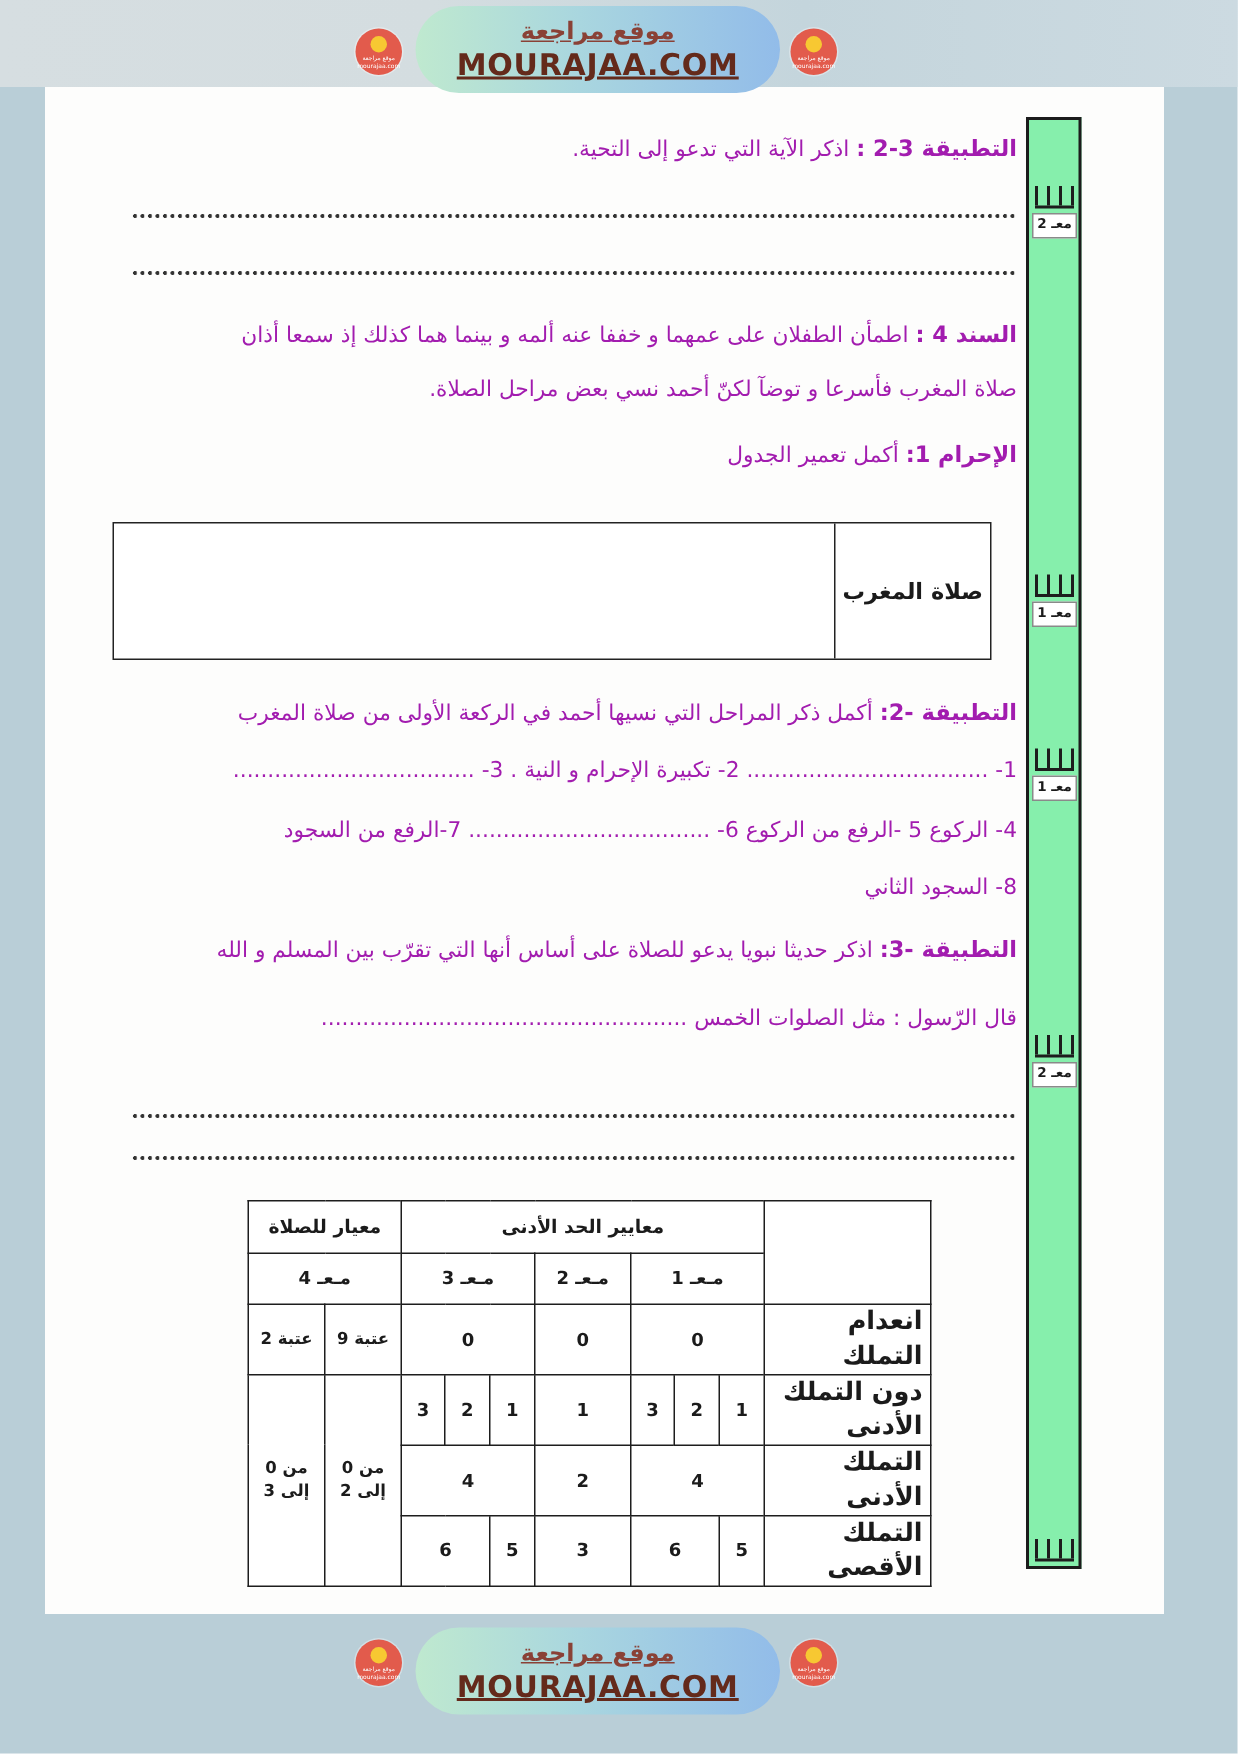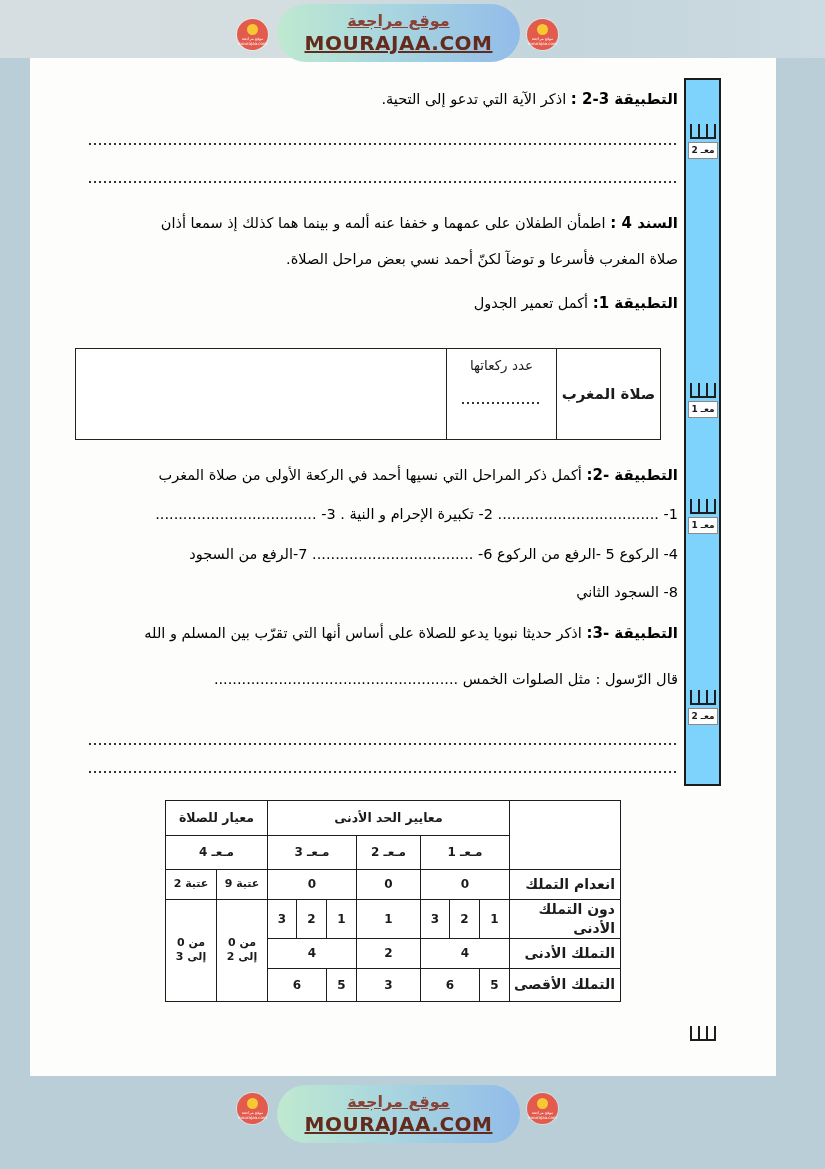--- a/index.html
+++ b/index.html
@@ -20,21 +20,21 @@
   .pill .ar{color:#8a4136;font-weight:bold;font-size:16px;text-decoration:underline;}
   .pill .en{color:#642a1b;font-weight:bold;font-size:20px;text-decoration:underline;letter-spacing:.5px;}
   .badge{position:absolute;width:31px;height:31px;border-radius:50%;background:#e25b4c;
     display:flex;flex-direction:column;align-items:center;justify-content:center;
     box-shadow:0 0 0 1px rgba(255,255,255,.35);}
   .badge .dot{width:11px;height:11px;border-radius:50%;background:#f7c832;margin-bottom:1px;}
   .badge .btxt{color:#fff;font-size:4px;line-height:5px;text-align:center;white-space:nowrap;}
 
   
   .blk{position:absolute;left:88px;width:590px;direction:rtl;text-align:right;
-    font-size:14.5px;line-height:22px;color:#000000;}
+    font-size:14.5px;line-height:22px;color:#a21caf;}
   .blk b{font-size:15px;}
   .para{line-height:36px;}
   .dotline{position:absolute;height:4px;
     background-image:radial-gradient(circle at 2px 2px,#333 1.2px,transparent 1.5px);
     background-size:5px 4px;background-repeat:repeat-x;}
   .dotchars{letter-spacing:1px;}
 
   
   .tbl1{position:absolute;left:75px;top:348px;width:586px;height:92px;
     display:flex;direction:rtl;border:1.6px solid #222;background:#fff;box-sizing:border-box;}
@@ -42,26 +42,26 @@
   .t1-c1{width:104px;border-left:1.4px solid #222;display:flex;align-items:center;justify-content:center;
     font-weight:bold;font-size:15px;}
   .t1-c2{width:110px;border-left:1.4px solid #222;text-align:center;padding-top:8px;font-size:13.5px;}
   .t1-c3{flex:1;padding:8px 12px 0 12px;font-size:13.5px;}
 
   
   .rubric{position:absolute;left:165px;top:800px;width:455px;border-collapse:collapse;
     direction:rtl;table-layout:fixed;background:#fff;font-size:12px;}
   .rubric td{border:1.4px solid #1d1d1d;text-align:center;vertical-align:middle;
     font-weight:bold;padding:0 2px;line-height:1.35;}
-  .rubric .lbl{text-align:right;padding-right:5px;font-size:14px;}
+  .rubric .lbl{text-align:right;padding-right:5px;font-size:17px;}
   .rubric .hdr{font-size:12.5px;}
   .rubric .sm{font-size:11px;}
 
   
-  .strip{position:absolute;left:684px;top:78px;width:37px;height:708px;background:#7dd3fc;
+  .strip{position:absolute;left:684px;top:78px;width:37px;height:968px;background:#86efac;
     border:2px solid #1c1c1c;box-sizing:border-box;}
   .comb{position:absolute;left:4px;width:26px;height:13px;border-bottom:2px solid #1d1d1d;
     background-image:repeating-linear-gradient(90deg,#1d1d1d 0 2px,transparent 2px 8px);}
   .mark-label{position:absolute;left:2px;width:28px;height:15px;border:1px solid #8a8a8a;
     font-size:9px;font-weight:bold;text-align:center;line-height:14px;direction:rtl;background:#fff;}
 </style>
 </head>
 <body>
 
 <div class="top-band"></div>
@@ -89,30 +89,26 @@
 <div class="dotline" style="left:88px;top:142px;width:590px;"></div>
 <div class="dotline" style="left:88px;top:180px;width:590px;"></div>
 
 <div class="blk para" style="top:205px;">
   <b>السند 4 :</b>
   <span>اطمأن الطفلان على عمهما و خففا عنه ألمه و بينما هما كذلك إذ سمعا أذان</span><br>
   <span>صلاة المغرب فأسرعا و توضآ لكنّ أحمد نسي بعض مراحل الصلاة.</span>
 </div>
 
 <div class="blk" style="top:292px;">
-  <b>التطبيقة 1:</b>
+  <b>الإحرام 1:</b>
   <span>أكمل تعمير الجدول</span>
 </div>
 
 <div class="tbl1">
   <div class="t1-c1">صلاة المغرب</div>
-  <div class="t1-c2">
-    <span>عدد ركعاتها</span>
-    <div class="dotline" style="left:14px;top:52px;width:80px;"></div>
-  </div>
 </div>
 
 <div class="blk" style="top:464px;text-align:right;">
   <b>التطبيقة -2:</b>
   <span>أكمل ذكر المراحل التي نسيها أحمد في الركعة الأولى من صلاة المغرب</span>
 </div>
 <div class="blk" style="top:503px;">1- ................................... 2- تكبيرة الإحرام و النية . 3- ...................................</div>
 <div class="blk" style="top:543px;">4- الركوع 5 -الرفع من الركوع 6- ................................... 7-الرفع من السجود</div>
 <div class="blk" style="top:581px;">8- السجود الثاني</div>
 

